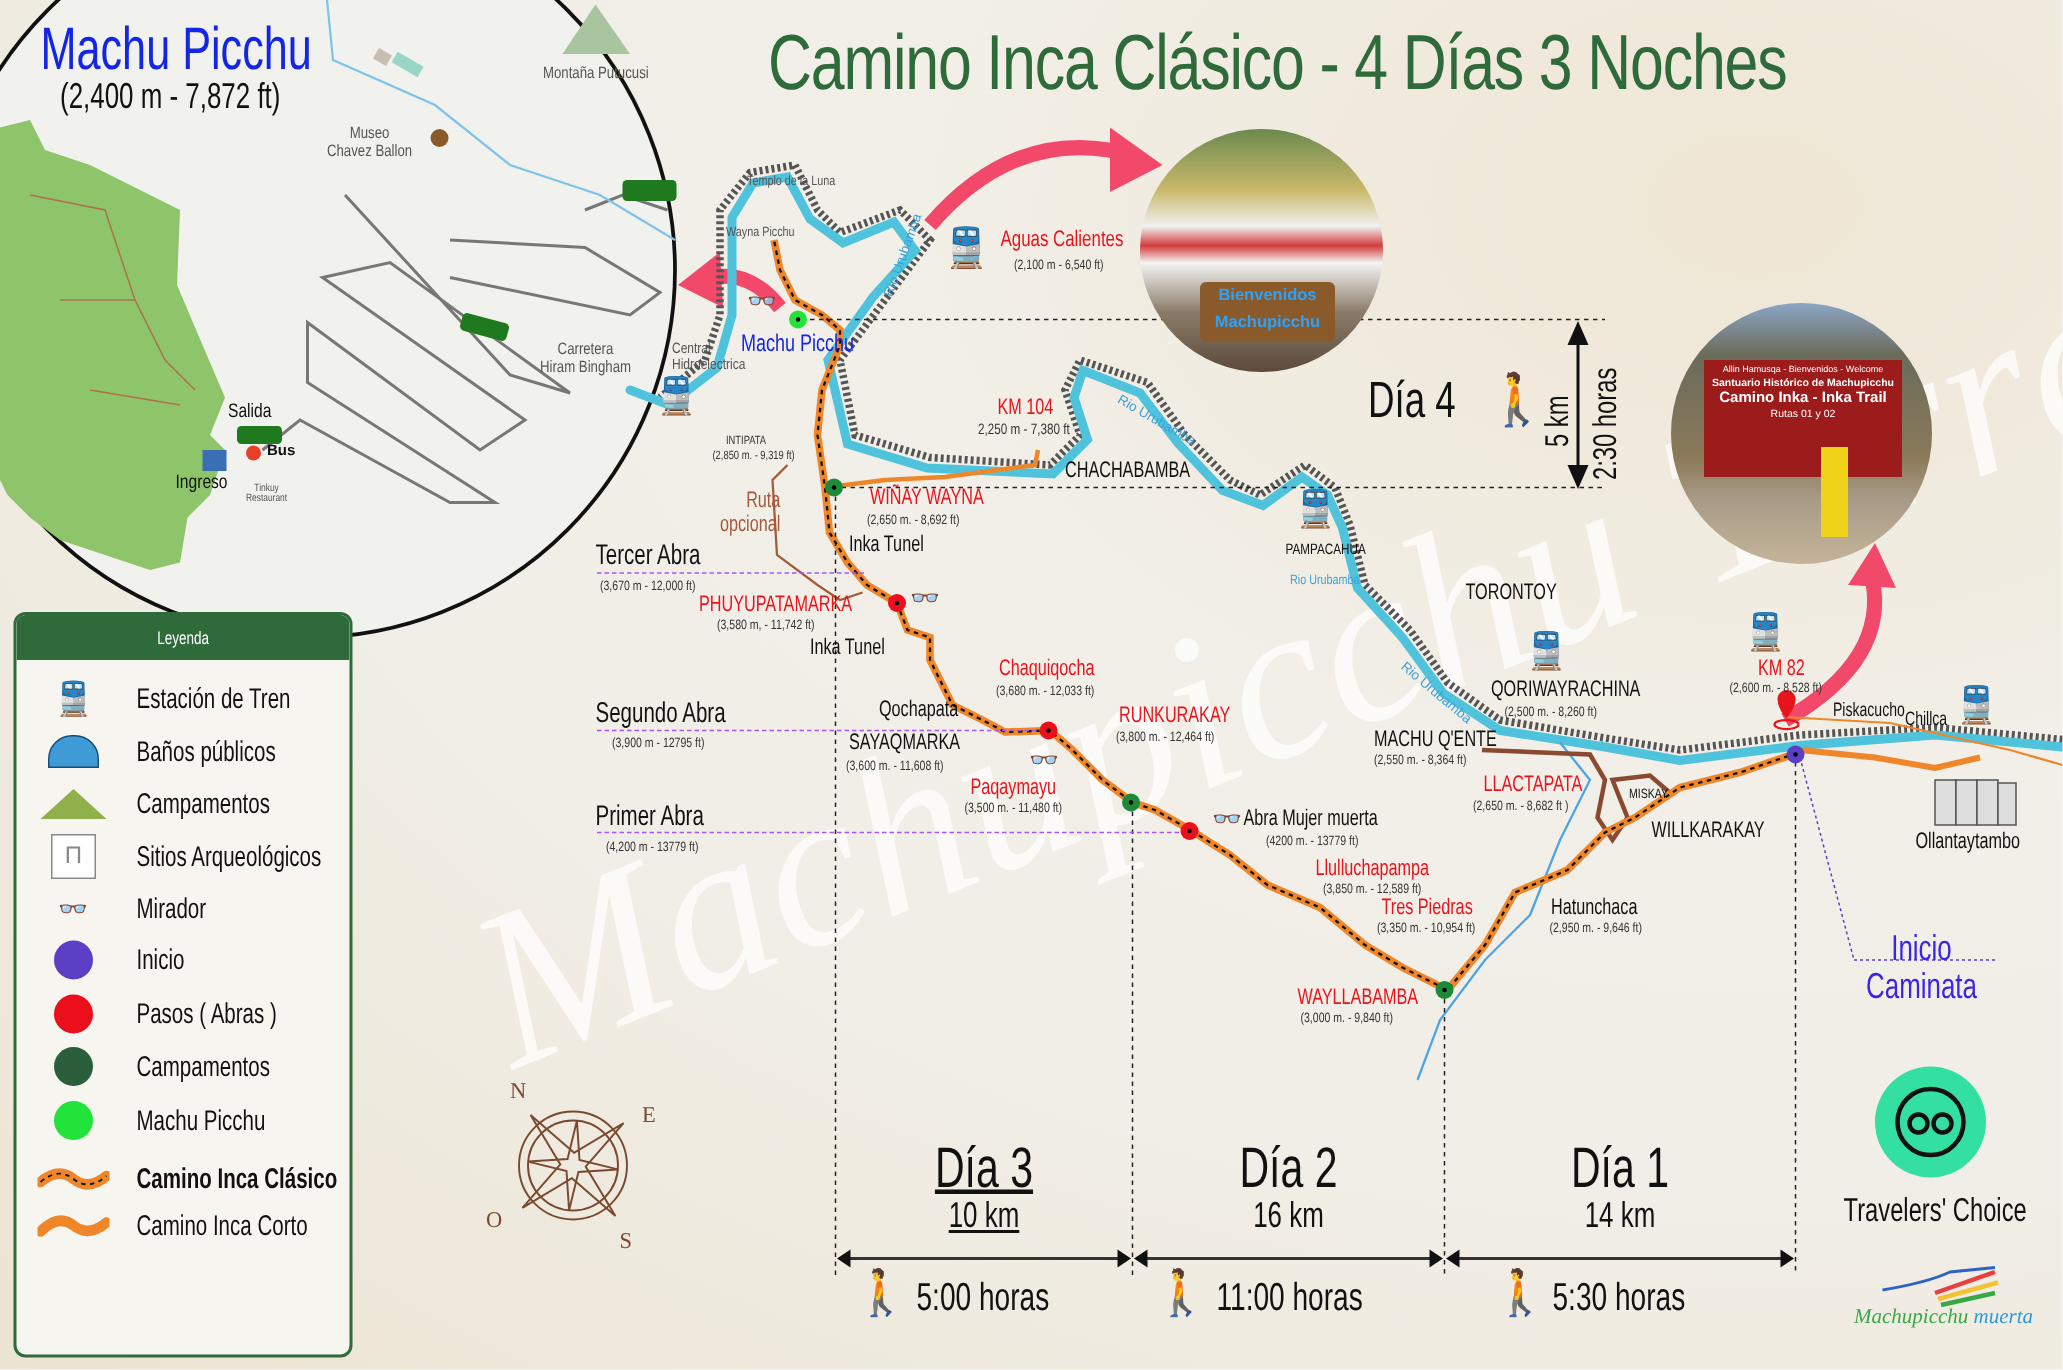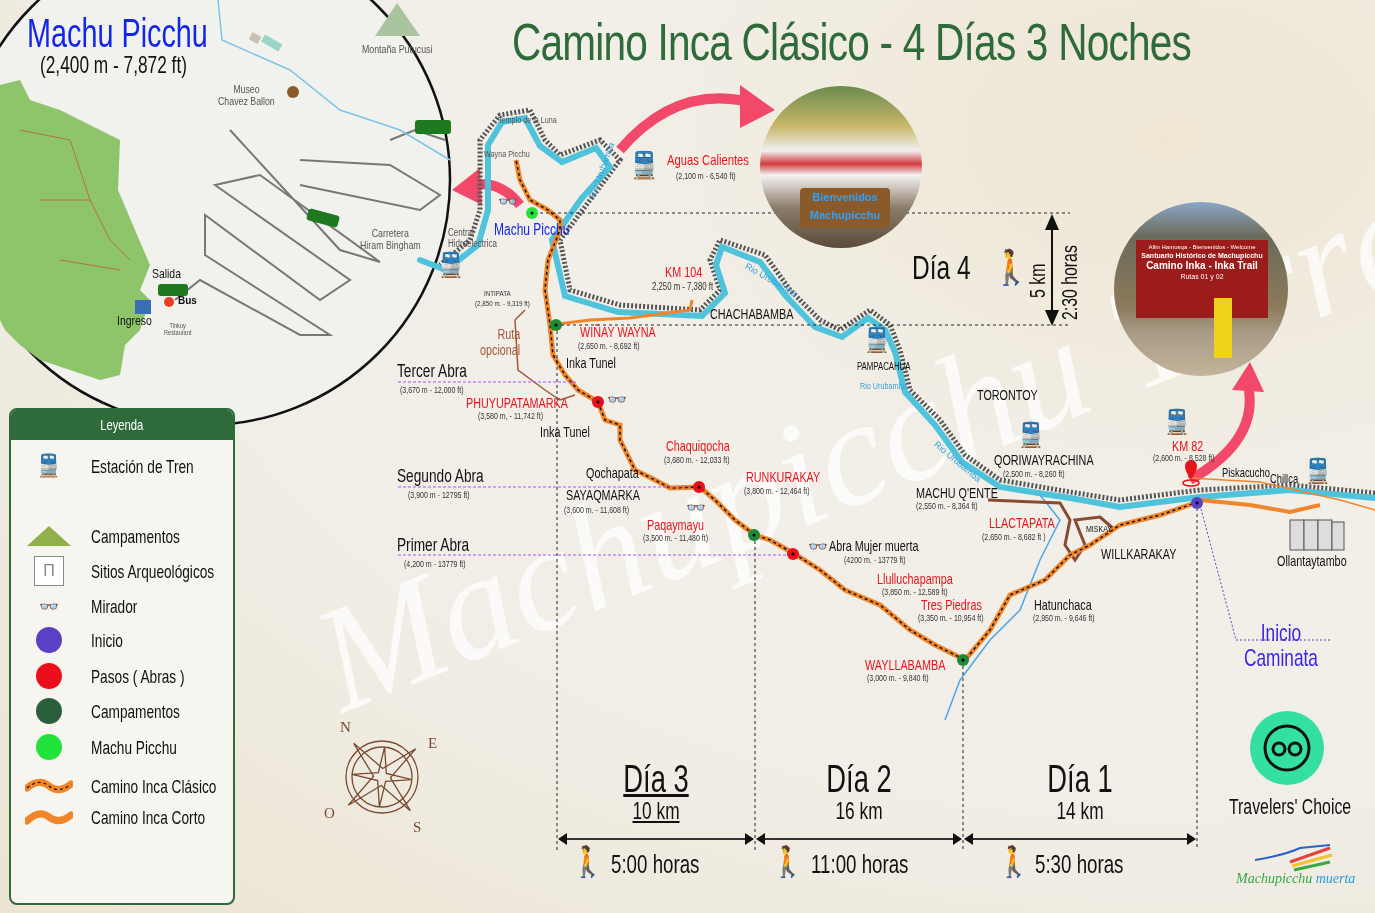--- a/index.html
+++ b/index.html
@@ -11,21 +11,21 @@
   .title{left:512px;top:12px;font-size:52px;color:#2f6b3a;letter-spacing:-1px;transform:scaleX(0.78);transform-origin:left top;white-space:nowrap;}
   .lbl{position:absolute;white-space:nowrap;line-height:1.05;}
   .red{color:#e8141c;}
   .blue{color:#1326e6;}
   .brown{color:#a45a3a;}
   .sm{font-size:9px;color:#333;transform:scaleX(.78);transform-origin:left top;}
   .md{font-size:15px;transform:scaleX(.72);transform-origin:left top;}
   .lg{font-size:19px;transform:scaleX(.72);transform-origin:left top;}
   .xs{font-size:8px;color:#555;transform:scaleX(.8);transform-origin:left top;}
   .legend{left:9px;top:408px;width:222px;height:493px;border:2px solid #2f6b3a;border-radius:8px;background:#f7f5ef;overflow:hidden;}
-  .legend-head{height:30px;background:#2f6b3a;color:#fff;text-align:center;font-size:15px;line-height:30px;}
+  .legend-head{height:30px;background:#2f6b3a;color:#fff;text-align:center;font-size:12px;line-height:30px;}
   .legend-head span{display:inline-block;transform:scaleX(.75);}
   .legend-item{position:absolute;left:0;width:222px;height:32px;}
   .legend-item .ico{position:absolute;left:14px;top:4px;width:48px;height:24px;display:flex;align-items:center;justify-content:center;}
   .legend-item .txt{position:absolute;left:80px;top:6px;font-size:19px;transform:scaleX(.72);transform-origin:left top;white-space:nowrap;}
   .dot{width:26px;height:26px;border-radius:50%;}
   .photo{border-radius:50%;overflow:hidden;}
   .day{font-size:38px;transform:scaleX(.72);transform-origin:center top;text-align:center;}
   .daysub{font-size:24px;transform:scaleX(.72);transform-origin:center top;text-align:center;}
   .hrs{font-size:26px;transform:scaleX(.72);transform-origin:left top;white-space:nowrap;}
 </style>
@@ -319,20 +319,26 @@
   <div class="abs" style="left:32px;top:86px;font-size:30px;">🚶</div>
   <div class="abs hrs" style="left:72px;top:91px;">5:30 horas</div>
 </div>
 
 <div class="abs legend">
   <div class="legend-head"><span>Leyenda</span></div>
   <div class="legend-item" style="top:40px;">
     <div class="ico" style="font-size:22px;">🚆</div>
     <div class="txt">Estación de Tren</div>
   </div>
+  <div class="legend-item" style="top:75px;">
+    <div class="ico">
+        <div style="width:32px;height:20px;background:#3f9bd6;border-radius:16px 16px 0 0;border:1px solid #1a4f7a;"></div>
+      </div>
+    <div class="txt">Baños públicos</div>
+  </div>
   <div class="legend-item" style="top:110px;">
     <div class="ico">
         <div style="width:0;height:0;border-left:22px solid transparent;border-right:22px solid transparent;border-bottom:20px solid #8fb04a;"></div>
       </div>
     <div class="txt">Campamentos</div>
   </div>
   <div class="legend-item" style="top:145px;">
     <div class="ico">
         <div style="width:28px;height:28px;border:1px solid #888;background:#fff;display:flex;align-items:center;justify-content:center;font-size:16px;color:#888;">Π</div>
       </div>
@@ -359,21 +365,21 @@
         <div class="dot" style="background:#2b5e3b;"></div>
       </div>
     <div class="txt">Campamentos</div>
   </div>
   <div class="legend-item" style="top:321px;">
     <div class="ico">
         <div class="dot" style="background:#21e33a;"></div>
       </div>
     <div class="txt">Machu Picchu</div>
   </div>
-  <div class="legend-item" style="top:360px;">
+  <div class="legend-item" style="top:360px;font-weight:bold;">
     <div class="ico">
         <svg width="48" height="16">
           <path d="M2 10 Q14 0 24 8 T46 6" stroke="#f0862a" stroke-width="7" fill="none" stroke-linecap="round"></path>
           <path d="M2 10 Q14 0 24 8 T46 6" stroke="#111" stroke-width="1.2" fill="none" stroke-dasharray="3 3"></path>
         </svg>
       </div>
     <div class="txt">Camino Inca Clásico</div>
   </div>
   <div class="legend-item" style="top:391px;">
     <div class="ico">

